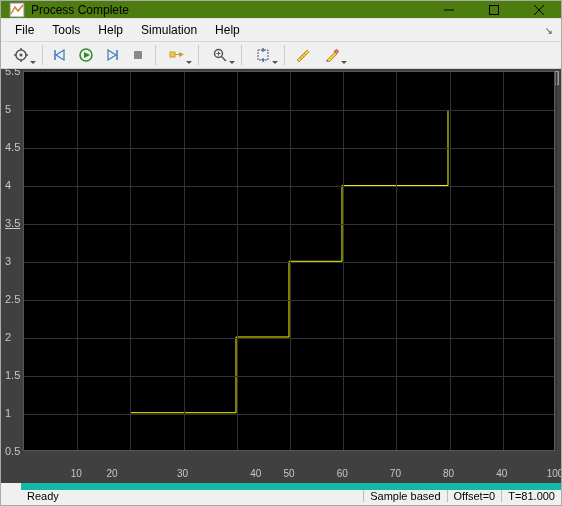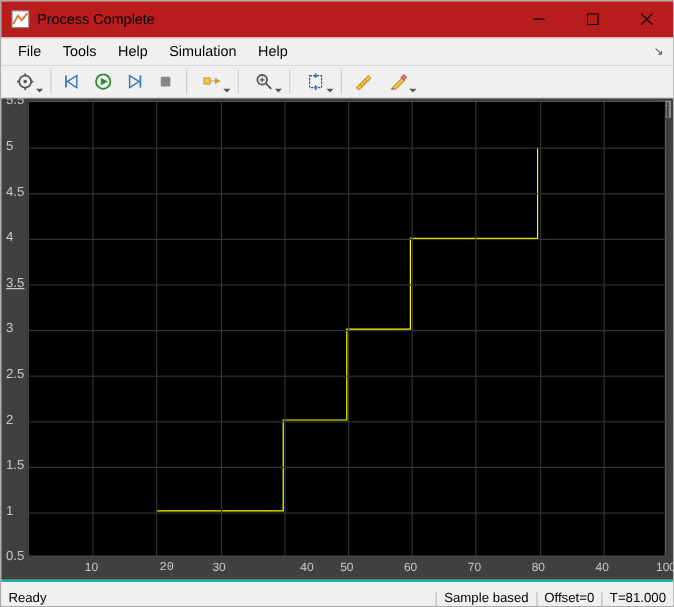--- a/index.html
+++ b/index.html
@@ -1,18 +1,18 @@
 <!DOCTYPE html>
 <html><head>
 <meta charset="utf-8">
 <style>
   * { box-sizing: border-box; margin: 0; padding: 0; }
   body { font-family: "Segoe UI", Tahoma, sans-serif; font-size: 12px; background: #f0f0f0; width: 562px; height: 506px; overflow: hidden; border: 1px solid #aaa; display: flex; flex-direction: column; }
   
-  .titlebar { height: 31px; background: #b91c1c; display: flex; align-items: center; padding: 0 0 0 8px; border-bottom: 1px solid #e0e0e0; }
+  .titlebar { height: 18px; background: #4d7c0f; display: flex; align-items: center; padding: 0 0 0 8px; border-bottom: 1px solid #e0e0e0; }
   .titlebar-icon { width: 16px; height: 16px; margin-right: 6px; }
   .titlebar-title { flex: 1; font-size: 12px; color: #000; }
   .titlebar-btns { display: flex; height: 100%; }
   .titlebar-btn { width: 45px; display: flex; align-items: center; justify-content: center; }
   .titlebar-btn svg { pointer-events: none; }
   
   .menubar { height: 22px; background: #f0f0f0; display: flex; align-items: center; padding: 0 6px; gap: 2px; position: relative; }
   .menu-item { padding: 2px 8px; font-size: 12px; color: #000; }
   .menu-arrow { position: absolute; right: 8px; font-size: 10px; color: #555; }
   
@@ -27,21 +27,21 @@
   
   .axes { position: absolute; inset: 0; }
   .y-tick-label { position: absolute; left: 4px; font-size: 11px; color: #c8c8c8; transform: translateY(-50%); }
   .x-tick-label { position: absolute; bottom: 4px; font-size: 10px; color: #c8c8c8; transform: translateX(-50%); }
   .plot-inner { position: absolute; background: #000; border: 1px solid #555; }
   .grid-v, .grid-h { position: absolute; background: #333; }
   .grid-v { width: 1px; top: 0; bottom: 0; }
   .grid-h { height: 1px; left: 0; right: 0; }
   .data-line { position: absolute; inset: 0; }
   
-  .statusbar { height: 22px; background: #f0f0f0; border-top: 2px solid #14b8a6; display: flex; align-items: flex-end; font-size: 11px; }
+  .statusbar { height: 22px; background: #f0f0f0; border-top: 7px solid #14b8a6; display: flex; align-items: flex-start; font-size: 11px; margin-left: 20px; }
   .status-left { flex: 1; padding: 0 6px; display:flex; align-items:center; }
   .status-cell { border-left: 1px solid #bbb; padding: 0 6px; display:flex; align-items:center; }
 </style>
 </head>
 <body>
 
 <div class="titlebar">
   <span class="titlebar-icon">
     <svg width="16" height="16" viewBox="0 0 16 16">
         <rect x="1" y="1" width="14" height="14" fill="#fff" stroke="#888"></rect>
@@ -191,21 +191,21 @@
         <div class="grid-h" style="top: 304px;"></div>
         <div class="grid-h" style="top: 266px;"></div>
         <div class="grid-h" style="top: 228px;"></div>
         <div class="grid-h" style="top: 190px;"></div>
         <div class="grid-h" style="top: 152px;"></div>
         <div class="grid-h" style="top: 114px;"></div>
         <div class="grid-h" style="top: 76px;"></div>
         <div class="grid-h" style="top: 38px;"></div>
       </div>
   <div class="x-tick-label" style="left: 75.2px;">10</div>
-      <div class="x-tick-label" style="left: 138px; font-family: Liberation Mono, monospace;">20</div>
+      <div class="x-tick-label" style="left: 111px;">20</div>
       <div class="x-tick-label" style="left: 181.6px;">30</div>
       <div class="x-tick-label" style="left: 234.8px; margin-left: 20px;">40</div>
       <div class="x-tick-label" style="left: 288px;">50</div>
       <div class="x-tick-label" style="left: 341.2px;">60</div>
       <div class="x-tick-label" style="left: 394.4px;">70</div>
       <div class="x-tick-label" style="left: 447.6px;">80</div>
       <div class="x-tick-label" style="left: 500.8px;">40</div>
       <div class="x-tick-label" style="left: 554px;">100</div>
       <div class="y-tick-label" style="top: 382px;">0.5</div>
       <div class="y-tick-label" style="top: 344px;">1</div>

